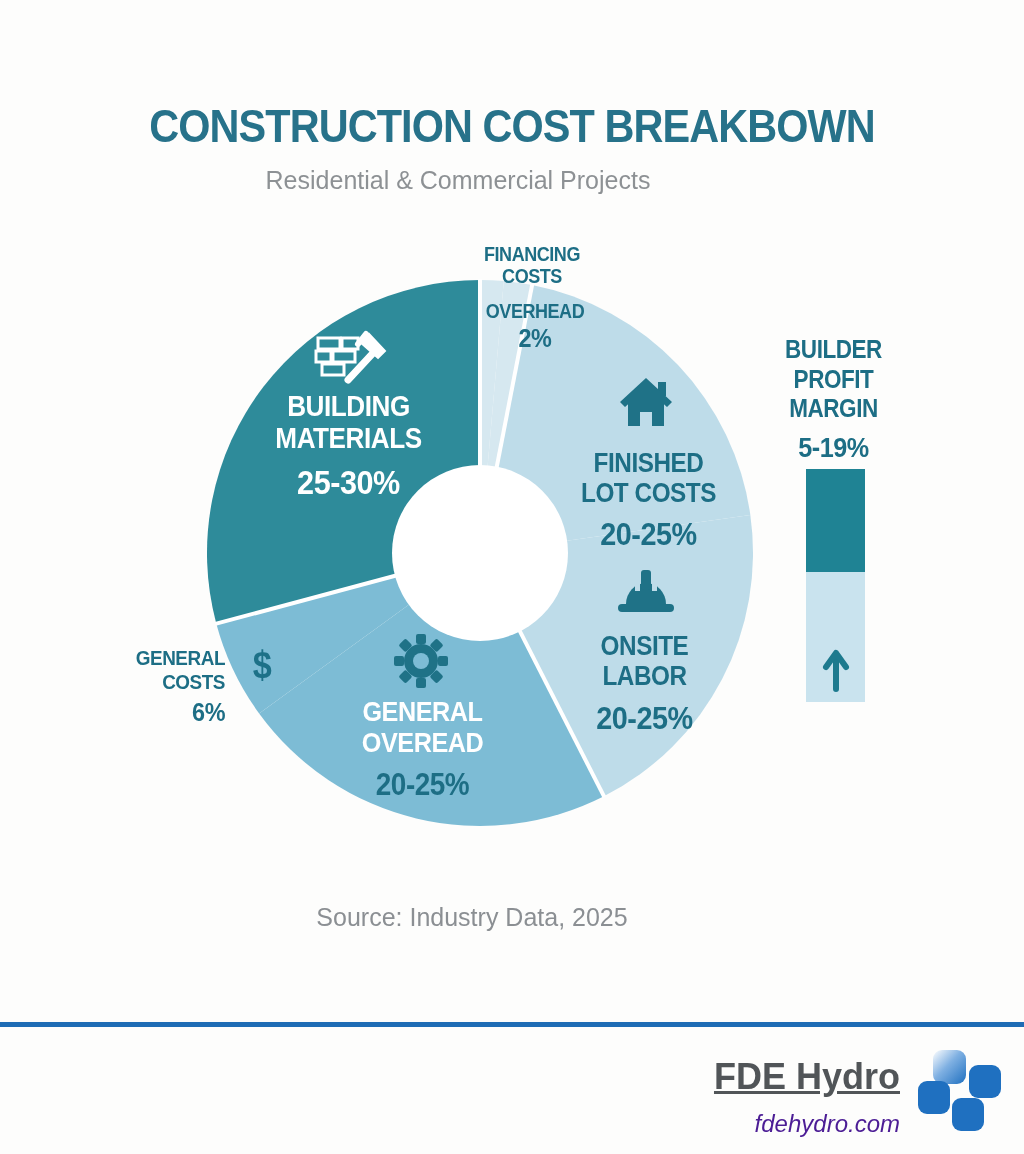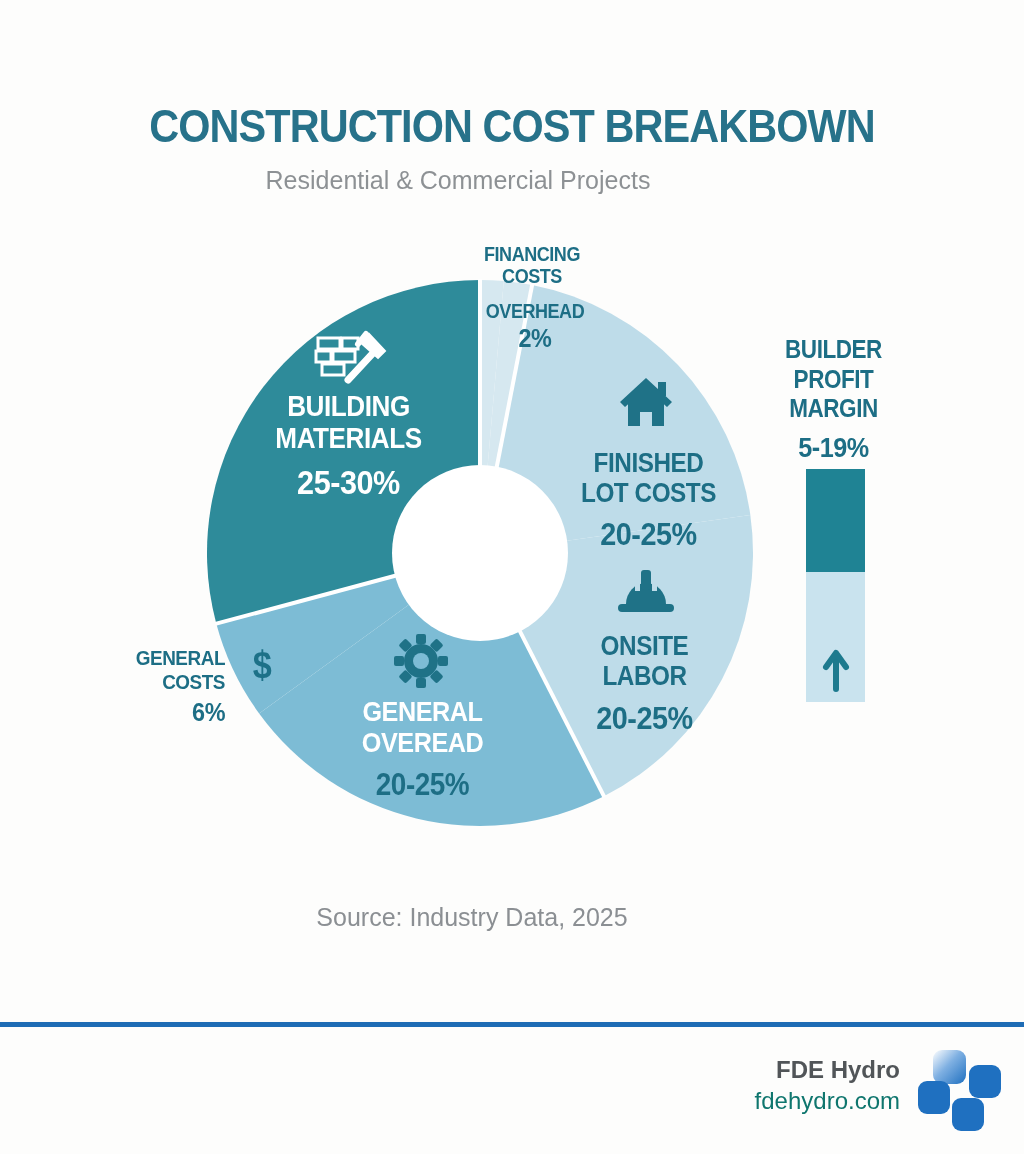--- a/index.html
+++ b/index.html
@@ -33,22 +33,22 @@
   #profit-label{left:756px;top:335px;width:155px;font-size:25px;line-height:1.18;}
   #profit-label .pct{font-size:28px;margin-top:7px;}
   #profit-bar{left:806px;top:469px;width:59px;}
   #profit-bar .seg-top{width:59px;height:103px;background:#1f8394;}
   #profit-bar .seg-bottom{width:59px;height:130px;background:#c9e3ee;
       display:flex;align-items:flex-end;justify-content:center;padding-bottom:10px;box-sizing:border-box;}
   #source{position:absolute;left:0;top:903px;width:944px;text-align:center;
           font-size:25px;color:#8b8f93;}
   #rule{left:0;top:1022px;width:1024px;height:5px;background:#1e6cb5;}
   #footer-text{left:624px;top:1056px;width:276px;text-align:right;}
-  #footer-brand{font-size:24px;font-weight:bold;color:#515558;}
-  #footer-site{font-size:24px;color:#0f766e;margin-top:3px;}
+  #footer-brand{font-size:36px;font-weight:bold;color:#515558;text-decoration:underline;}
+  #footer-site{font-size:24px;color:#4c1d95;margin-top:12px;font-style:italic;}
 </style>
 </head>
 <body>
 
 <div id="stage">
 
   <div id="title" class="lbl">CONSTRUCTION COST BREAKBOWN</div>
   <div id="subtitle" class="abs">Residential &amp; Commercial Projects</div>
 
   <svg id="chart-svg" class="abs" viewBox="0 0 1024 1154">

